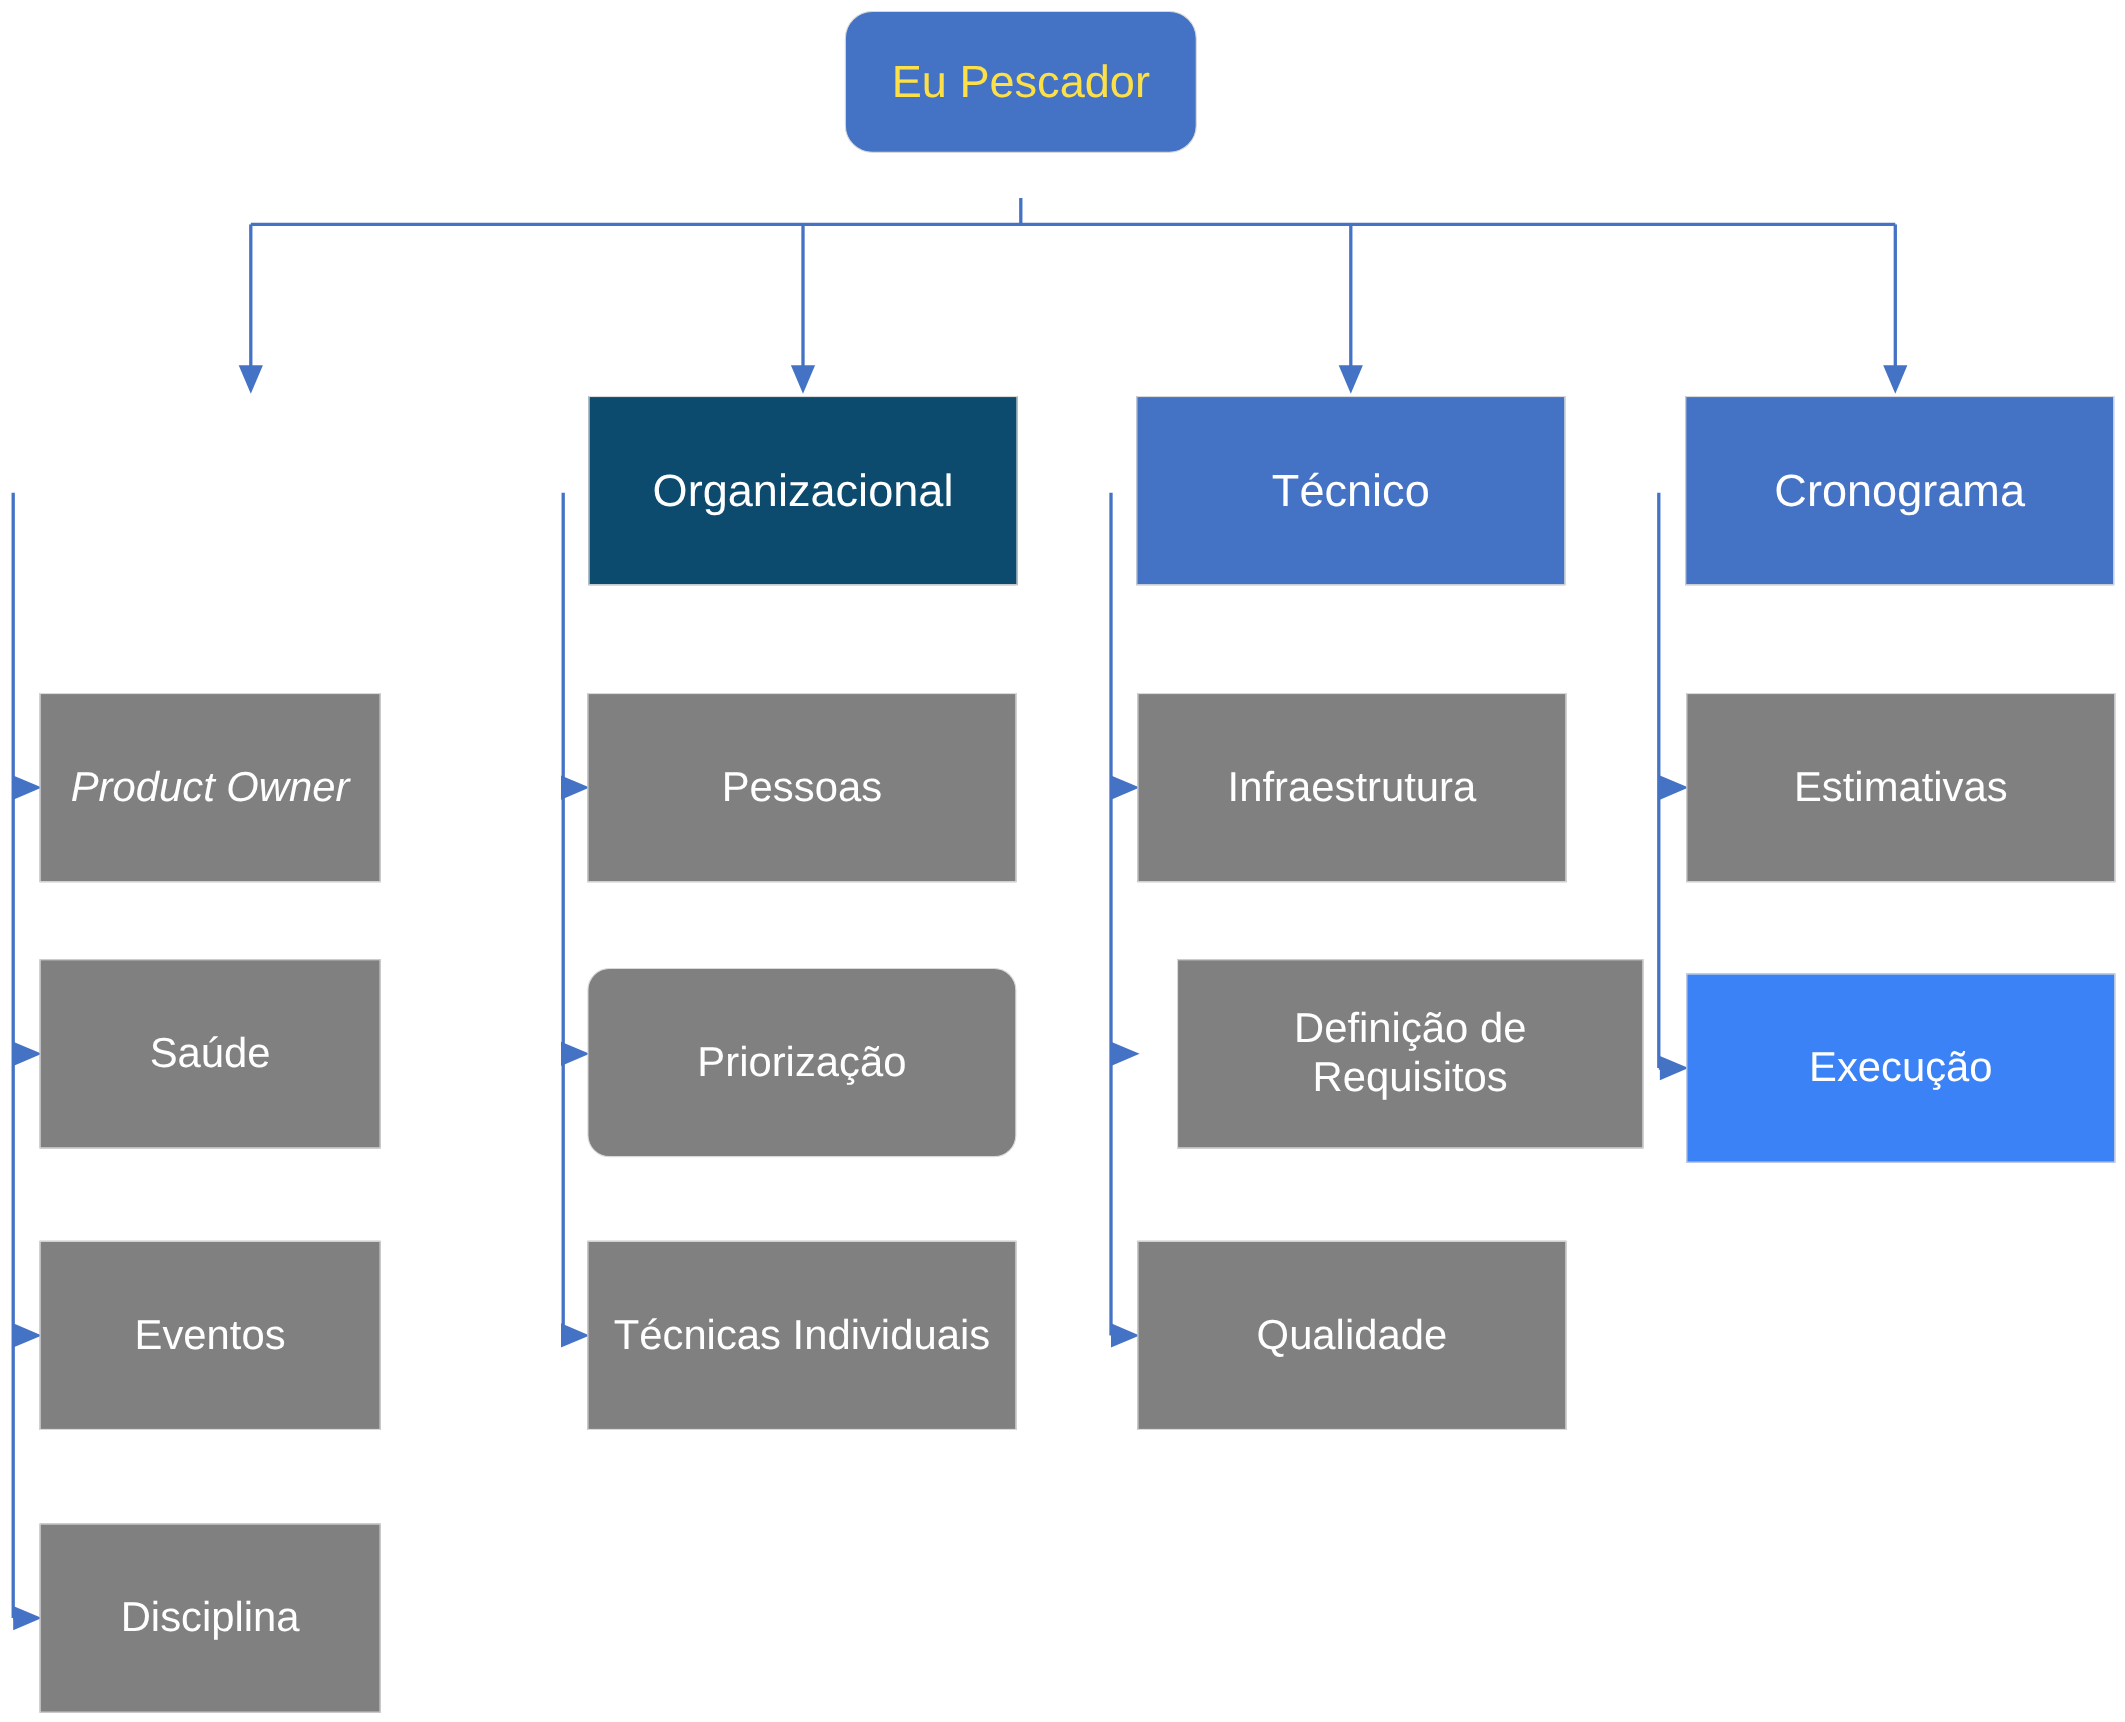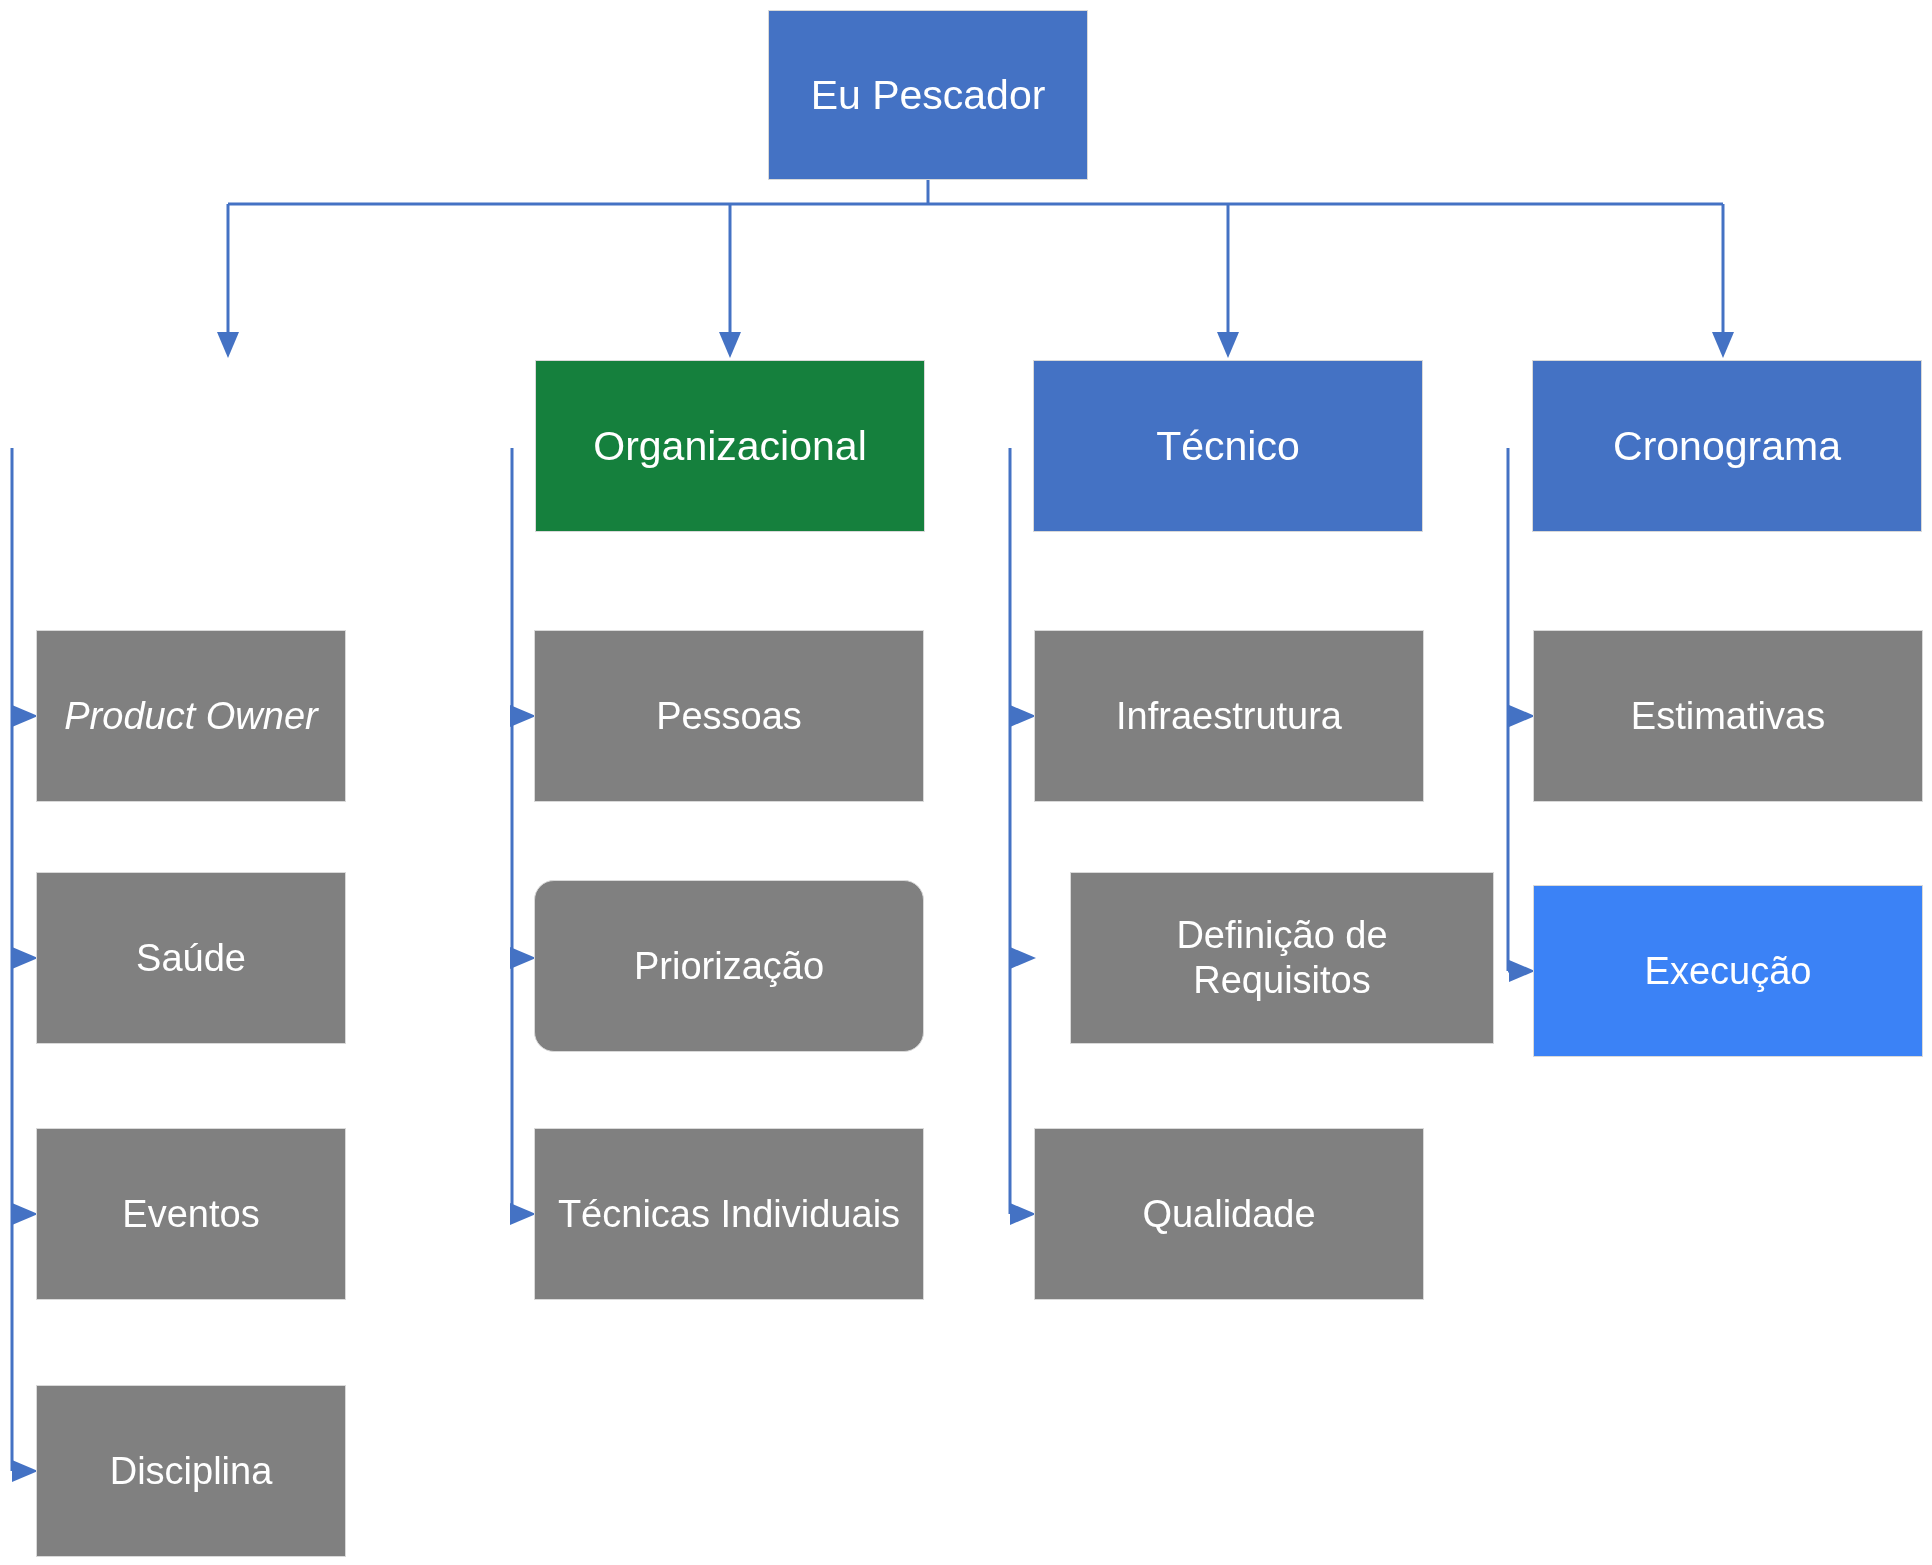--- a/index.html
+++ b/index.html
@@ -96,36 +96,36 @@
       <line x1="1010" y1="1214" x2="1030" y2="1214" stroke="#4472C4" stroke-width="3"></line>
       <polygon points="1010,1203,1010,1225,1036,1214" fill="#4472C4"></polygon>
       <line x1="1723" y1="204" x2="1723" y2="338" stroke="#4472C4" stroke-width="3"></line>
       <polygon points="1712,332,1734,332,1723,358" fill="#4472C4"></polygon>
       <line x1="1508" y1="448" x2="1508" y2="971" stroke="#4472C4" stroke-width="3"></line>
       <line x1="1508" y1="716" x2="1529" y2="716" stroke="#4472C4" stroke-width="3"></line>
       <polygon points="1509,705,1509,727,1535,716" fill="#4472C4"></polygon>
       <line x1="1508" y1="971" x2="1529" y2="971" stroke="#4472C4" stroke-width="3"></line>
       <polygon points="1509,960,1509,982,1535,971" fill="#4472C4"></polygon>
     </svg>
-<div class="node node-root" style="left: 768px; top: 10px; width: 320px; height: 170px; background: rgb(68, 114, 196); border-color: rgb(217, 217, 217); color: #ffffff;">
+<div class="node node-root" style="left: 768px; top: 10px; width: 320px; height: 129px; background: rgb(68, 114, 196); border-color: rgb(217, 217, 217); color: #fde047; border-radius: 25px;">
       <span class="node-label">Eu Pescador</span>
     </div>
     <div class="node node-leaf italic" style="left: 36px; top: 630px; width: 310px; height: 172px; background: rgb(128, 128, 128); border-color: rgb(217, 217, 217); color: rgb(255, 255, 255);">
       <span class="node-label">Product Owner</span>
     </div>
     <div class="node node-leaf" style="left: 36px; top: 872px; width: 310px; height: 172px; background: rgb(128, 128, 128); border-color: rgb(217, 217, 217); color: rgb(255, 255, 255);">
       <span class="node-label">Saúde</span>
     </div>
     <div class="node node-leaf" style="left: 36px; top: 1128px; width: 310px; height: 172px; background: rgb(128, 128, 128); border-color: rgb(217, 217, 217); color: rgb(255, 255, 255);">
       <span class="node-label">Eventos</span>
     </div>
     <div class="node node-leaf" style="left: 36px; top: 1385px; width: 310px; height: 172px; background: rgb(128, 128, 128); border-color: rgb(217, 217, 217); color: rgb(255, 255, 255);">
       <span class="node-label">Disciplina</span>
     </div>
-    <div class="node node-cat" style="left: 535px; top: 360px; width: 390px; height: 172px; background: #15803d; border-color: rgb(217, 217, 217); color: rgb(255, 255, 255);">
+    <div class="node node-cat" style="left: 535px; top: 360px; width: 390px; height: 172px; background: #0c4a6e; border-color: rgb(217, 217, 217); color: rgb(255, 255, 255);">
       <span class="node-label">Organizacional</span>
     </div>
     <div class="node node-leaf" style="left: 534px; top: 630px; width: 390px; height: 172px; background: rgb(128, 128, 128); border-color: rgb(217, 217, 217); color: rgb(255, 255, 255);">
       <span class="node-label">Pessoas</span>
     </div>
     <div class="node node-leaf" style="left: 534px; top: 880px; width: 390px; height: 172px; background: rgb(128, 128, 128); border-color: rgb(217, 217, 217); color: rgb(255, 255, 255); border-radius: 20px;">
       <span class="node-label">Priorização</span>
     </div>
     <div class="node node-leaf" style="left: 534px; top: 1128px; width: 390px; height: 172px; background: rgb(128, 128, 128); border-color: rgb(217, 217, 217); color: rgb(255, 255, 255);">
       <span class="node-label">Técnicas Individuais</span>

